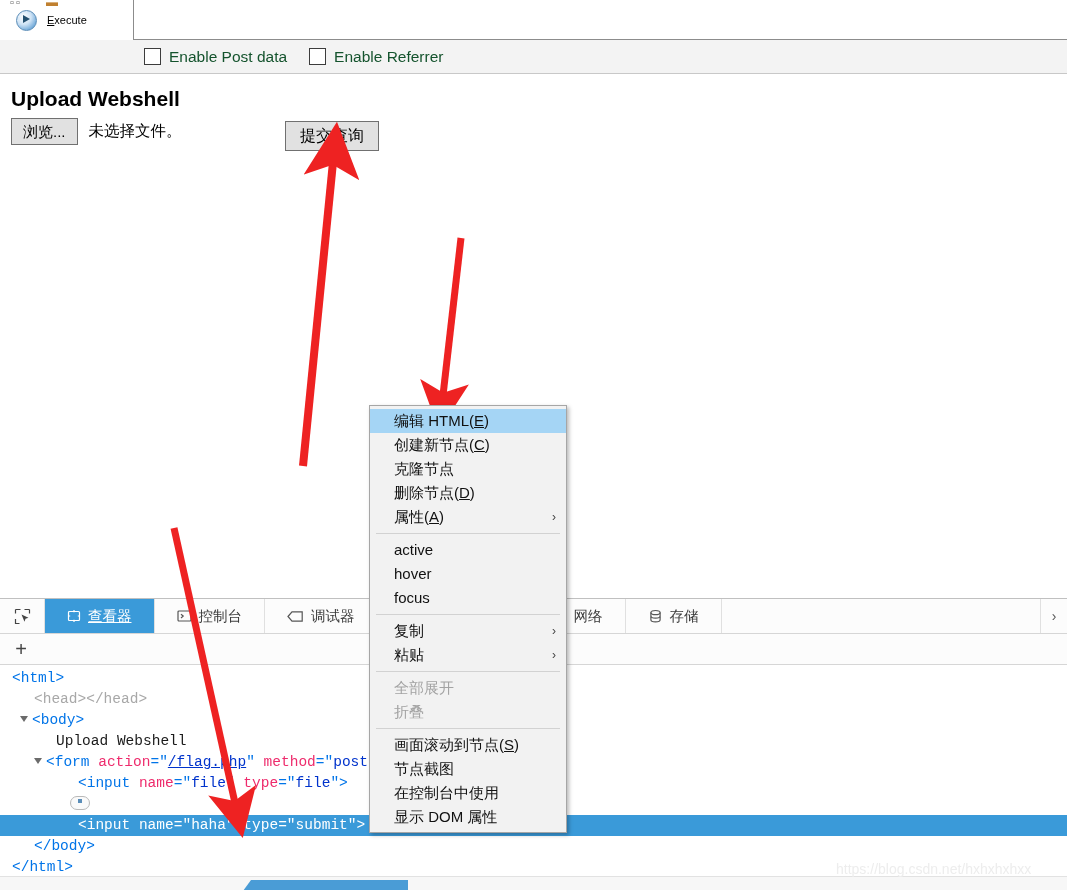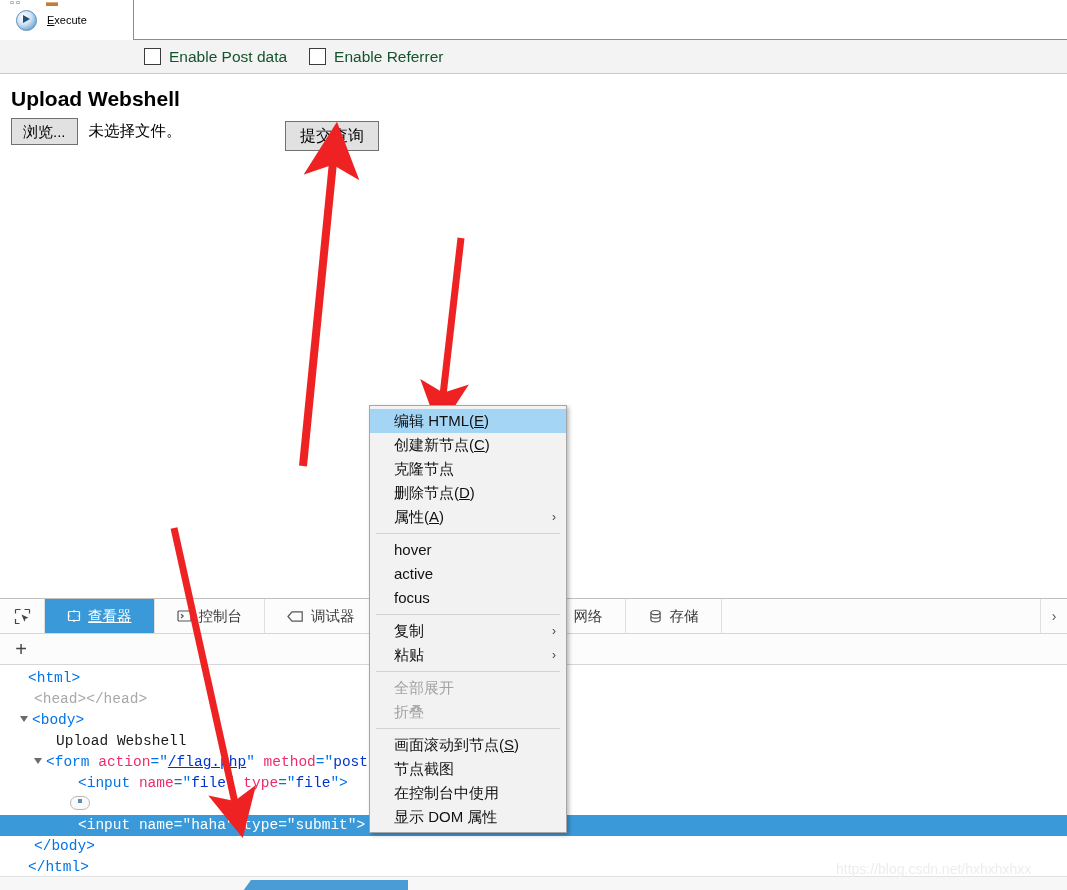--- a/index.html
+++ b/index.html
@@ -137,21 +137,21 @@
     font-size:14.5px;
     line-height:21px;
     padding-top:3px;
     box-sizing:border-box;
     overflow:hidden;
     white-space:nowrap;
   }
   .dom-line{height:21px;padding-left:12px;position:relative;white-space:nowrap;}
   .dom-line.sel{background:#3a9ad9;}
   .dom-line.sel *{color:#fff !important;}
-  .ind1{padding-left:28px;}
+  .ind1{padding-left:12px;}
   .ind2{padding-left:34px;}
   .ind3{padding-left:56px;}
   .ind4{padding-left:78px;}
   .tw{display:inline-block;width:0;height:0;
       border-left:5.5px solid #6b6b6b;border-top:4px solid transparent;border-bottom:4px solid transparent;
       margin-right:4px;vertical-align:1px;cursor:pointer;}
   .tw.open{border-left:4.5px solid transparent;border-right:4.5px solid transparent;
            border-top:6px solid #6b6b6b;border-bottom:0;vertical-align:2px;margin-right:4px;}
   .tag{color:#0074e8;}
   .tag-dim{color:#a8a8a8;}
@@ -362,22 +362,22 @@
 
   <div class="ctxmenu">
     <div class="ctx-item hl"><span>编辑 HTML(</span><u>E</u><span>)</span></div>
     <div class="ctx-item"><span>创建新节点(</span><u>C</u><span>)</span></div>
     <div class="ctx-item"><span>克隆节点</span></div>
     <div class="ctx-item"><span>删除节点(</span><u>D</u><span>)</span></div>
     <div class="ctx-item"><span>属性(</span><u>A</u><span>)</span><span class="arw">›</span></div>
 
     <div class="ctx-sep"></div>
 
+    <div class="ctx-item"><span>active</span></div>
     <div class="ctx-item"><span>hover</span></div>
-    <div class="ctx-item"><span>active</span></div>
     <div class="ctx-item"><span>focus</span></div>
 
     <div class="ctx-sep"></div>
 
     <div class="ctx-item"><span>复制</span><span class="arw">›</span></div>
     <div class="ctx-item"><span>粘贴</span><span class="arw">›</span></div>
 
     <div class="ctx-sep"></div>
 
     <div class="ctx-item disabled"><span>全部展开</span></div>

